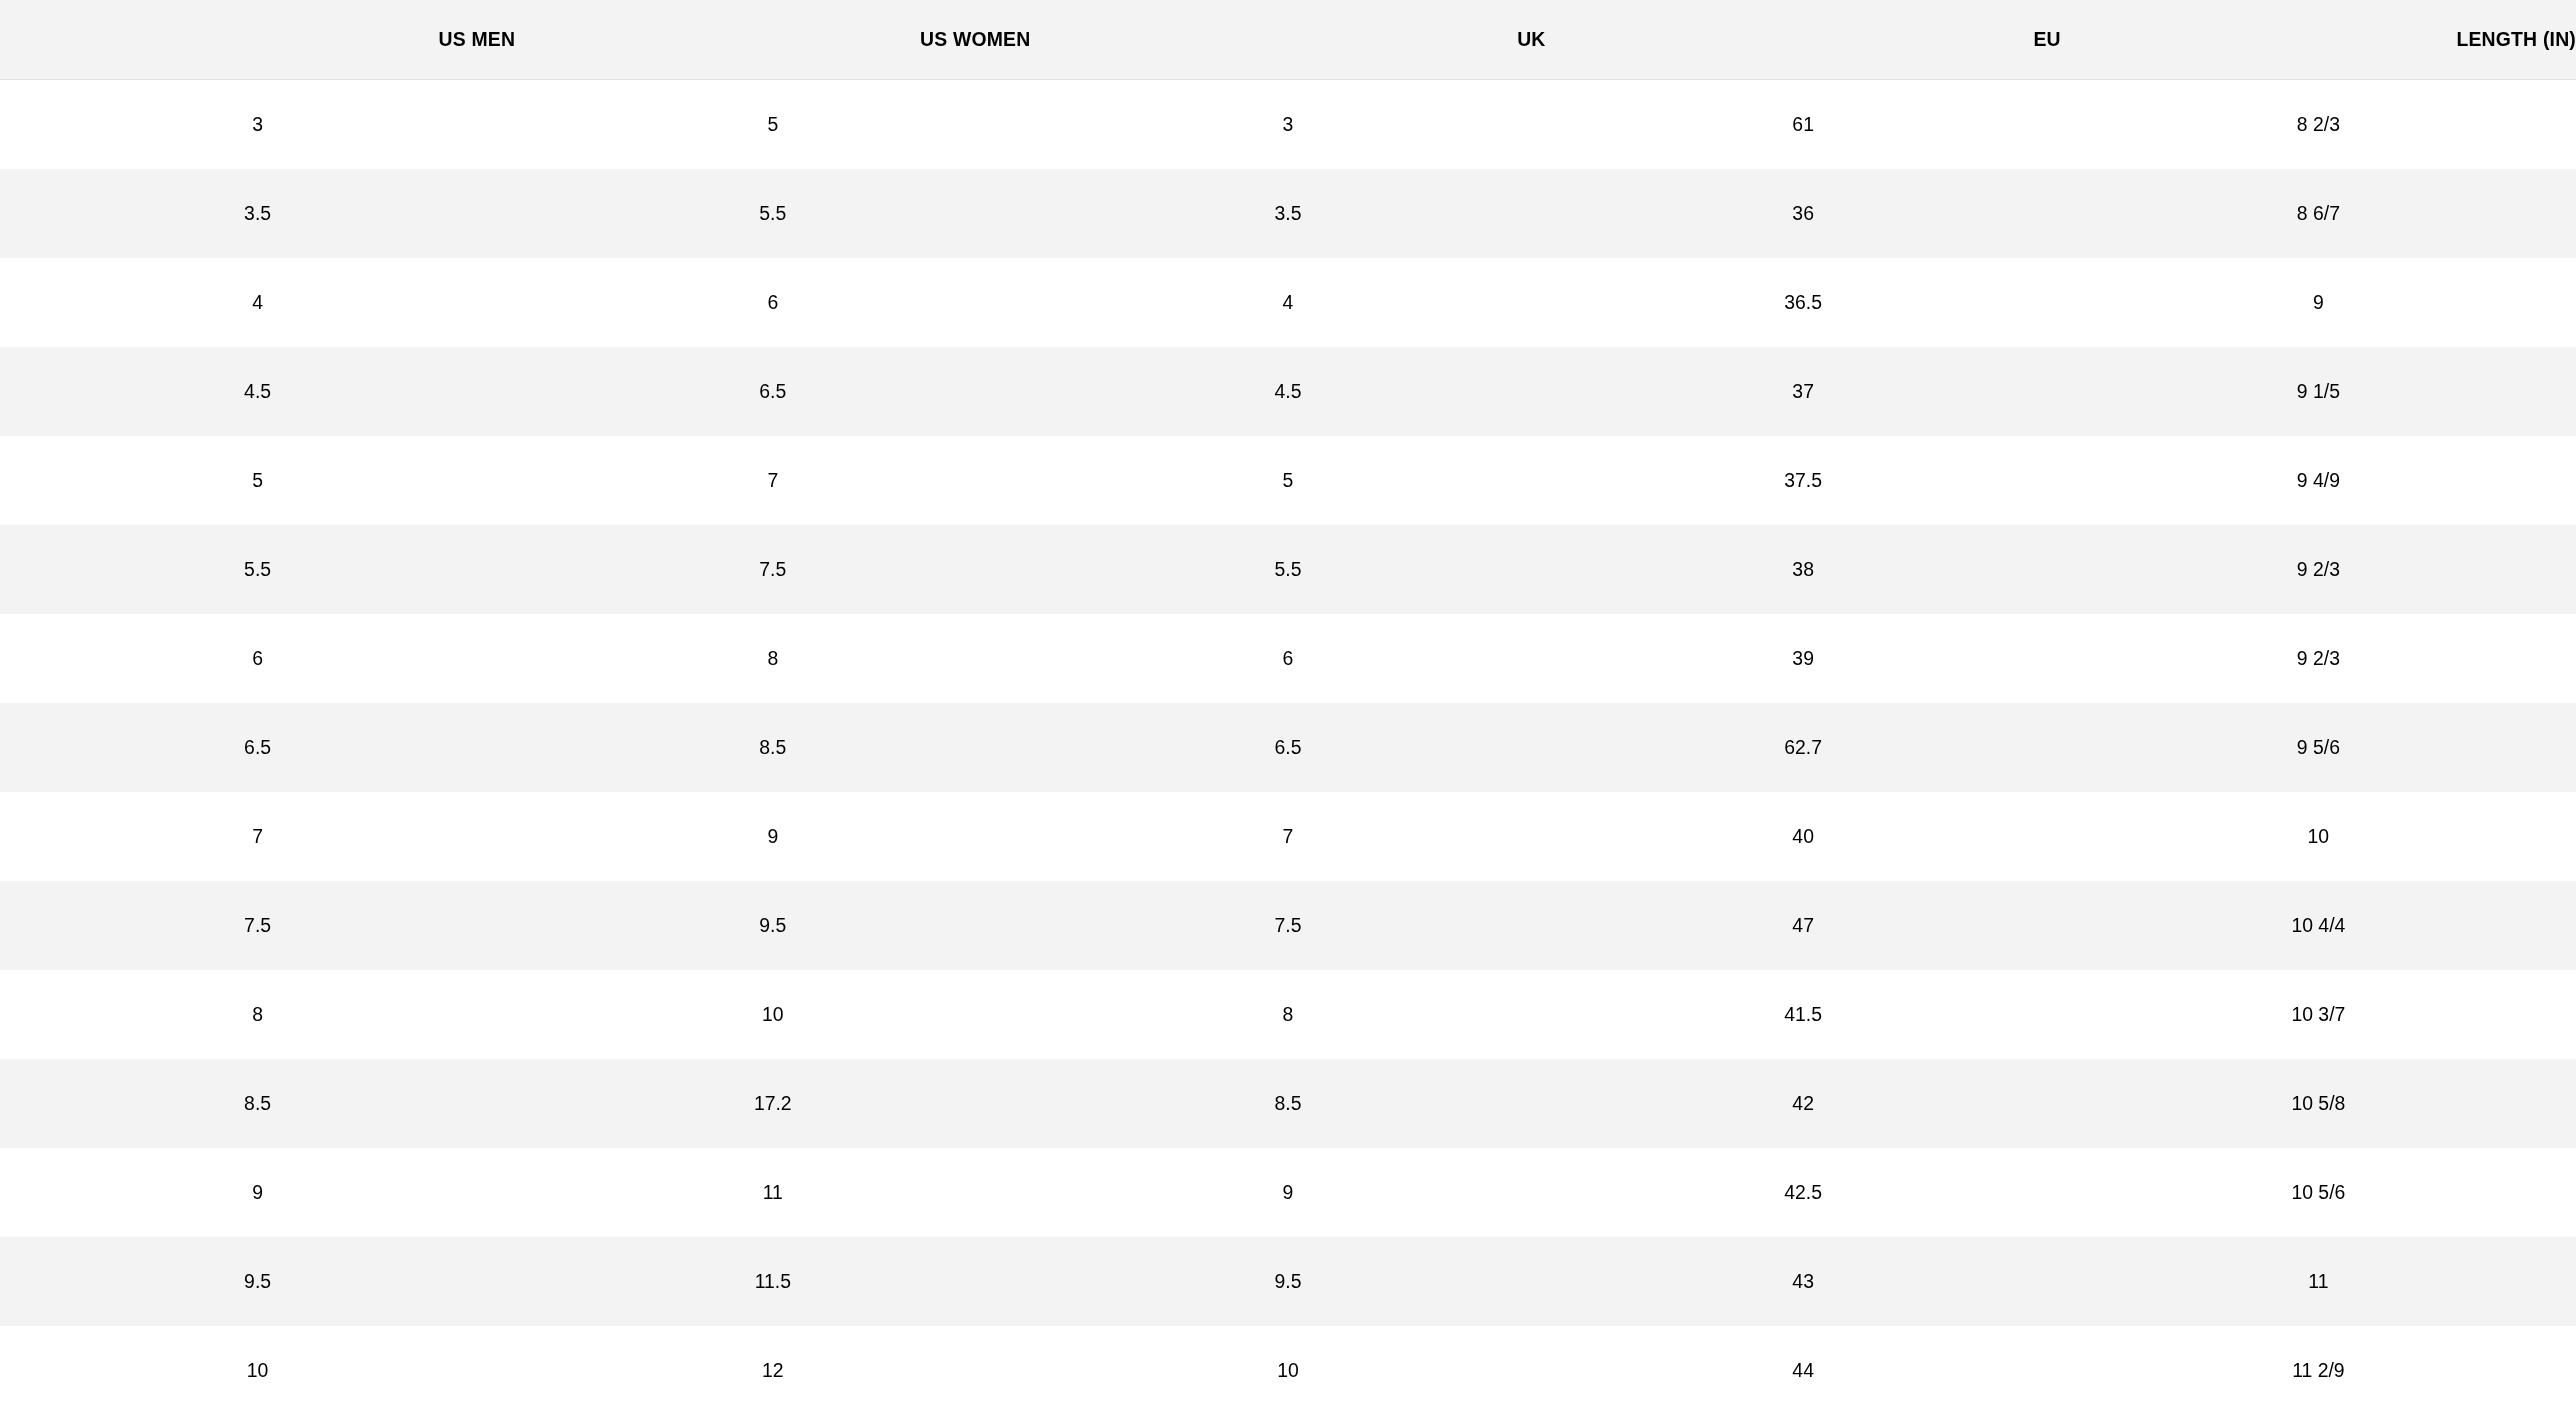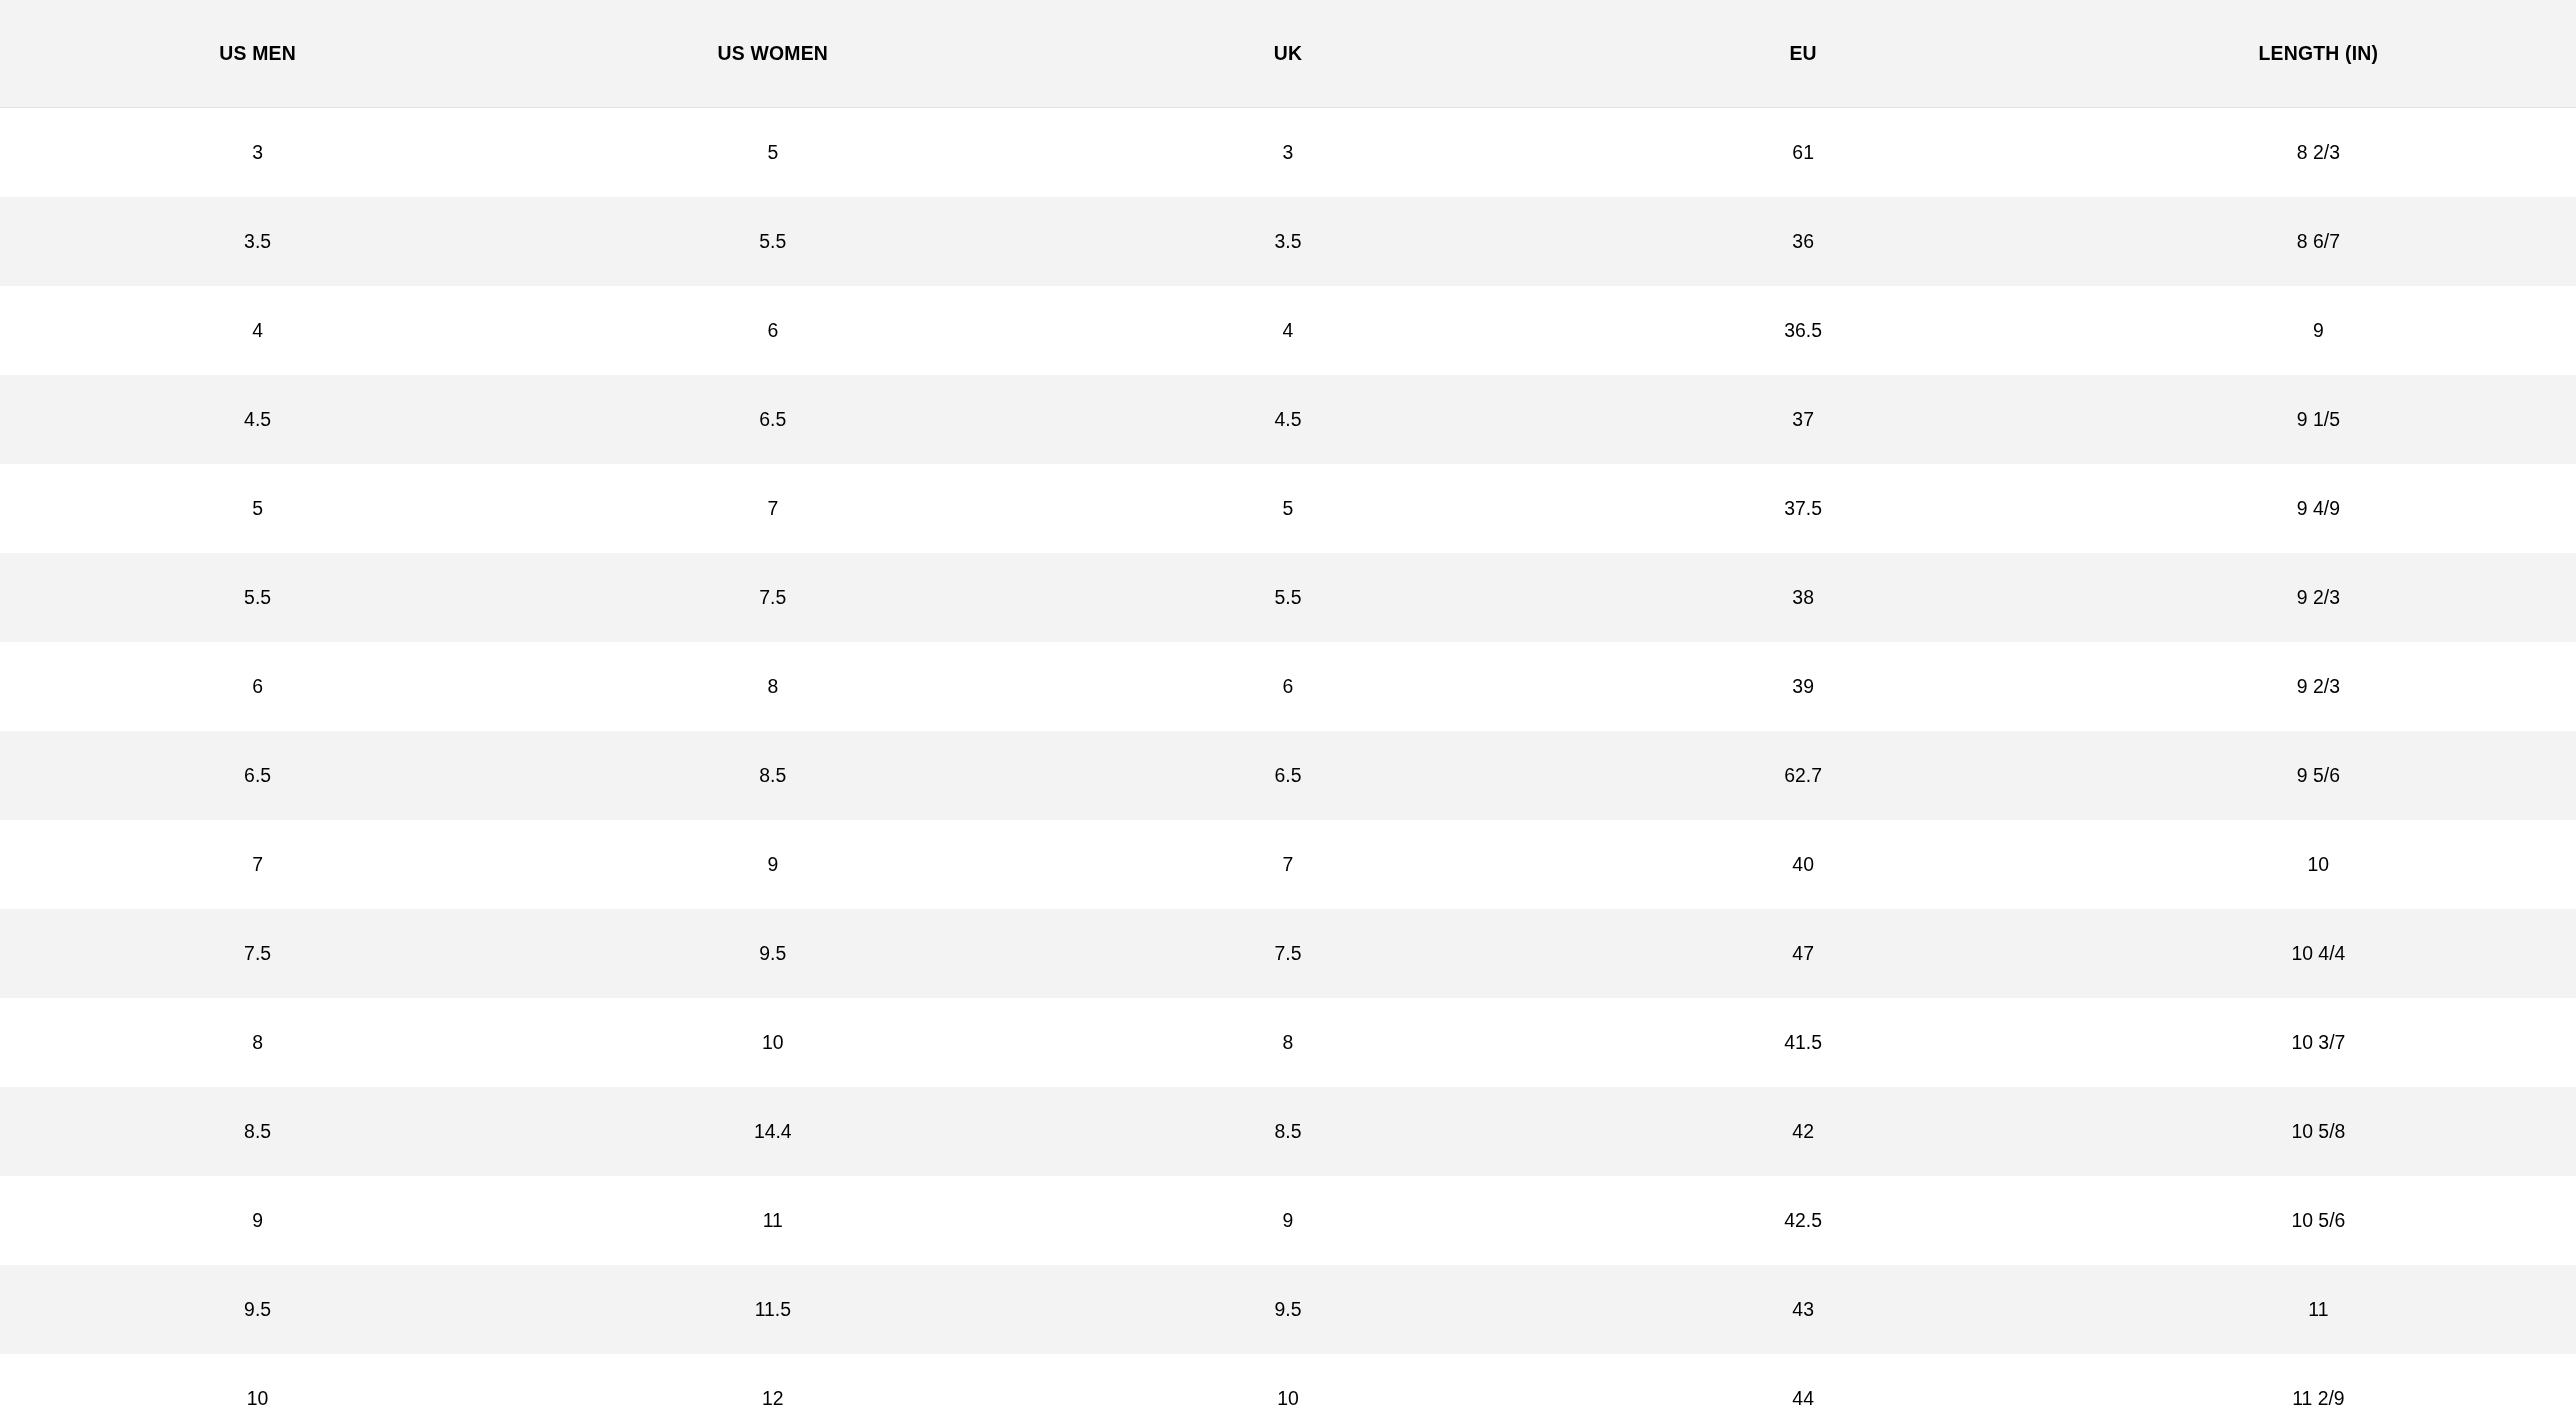--- a/index.html
+++ b/index.html
@@ -24,23 +24,23 @@
   }
 
   .size-chart col { width: 20%; }
 
   thead tr.header-row {
     background: #f3f3f3;
   }
 
   thead th {
     height: 79px;
-    padding: 14px;
+    padding: 0;
     margin: 0;
-    text-align: center;
+    text-align: right;
     vertical-align: middle;
     font-size: 19.4px;
     font-weight: 700;
     letter-spacing: 0.2px;
     text-transform: uppercase;
     color: #000000;
     border-bottom: 1.8px solid #e2e2e2;
     white-space: nowrap;
   }
 
@@ -155,21 +155,21 @@
       </tr>
       <tr class="data-row row-odd">
         <td>8</td>
         <td>10</td>
         <td>8</td>
         <td>41.5</td>
         <td>10 3/7</td>
       </tr>
       <tr class="data-row row-even">
         <td>8.5</td>
-        <td>14.4</td>
+        <td>17.2</td>
         <td>8.5</td>
         <td>42</td>
         <td>10 5/8</td>
       </tr>
       <tr class="data-row row-odd">
         <td>9</td>
         <td>11</td>
         <td>9</td>
         <td>42.5</td>
         <td>10 5/6</td>

